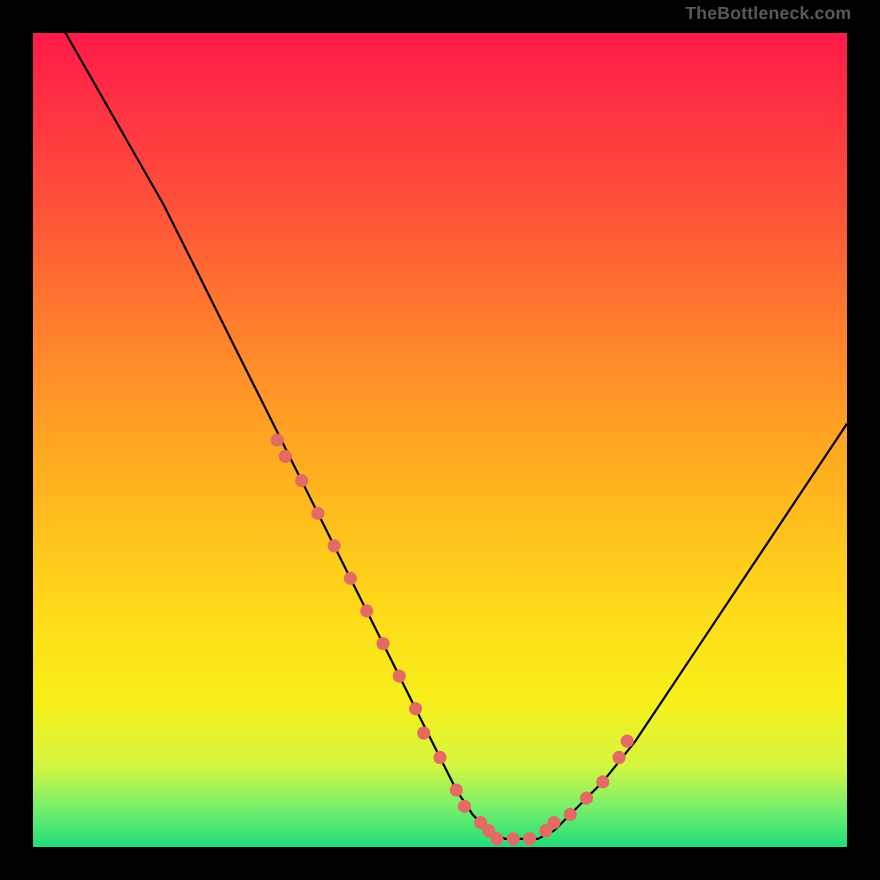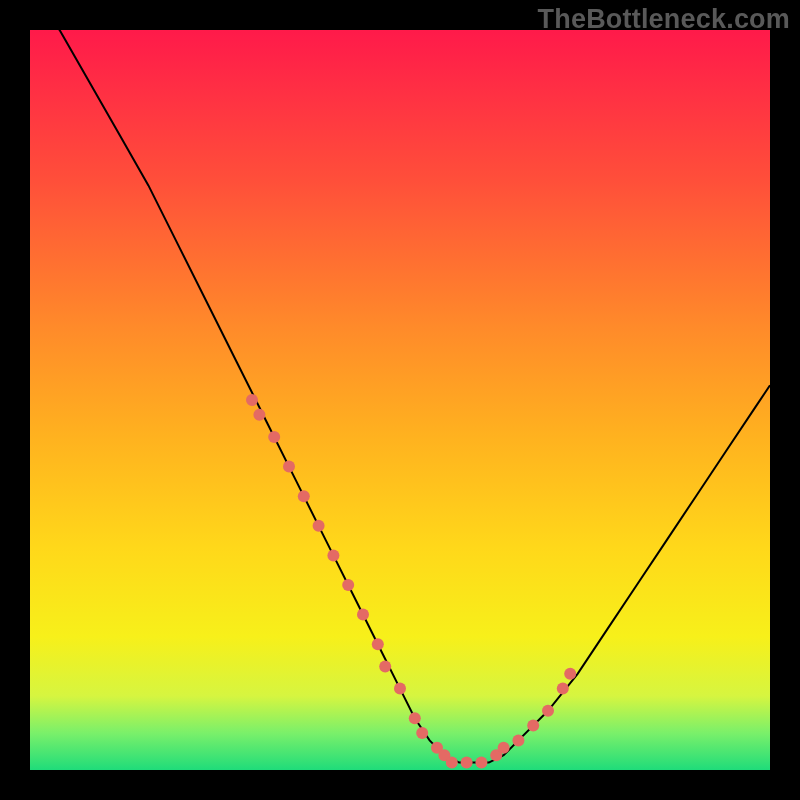--- a/index.html
+++ b/index.html
@@ -13,23 +13,23 @@
   }
   .frame {
     position: relative;
     width: 800px;
     height: 800px;
     background: #000000;
   }
   .watermark {
     position: absolute;
     top: 4px;
-    right: 10px;
+    right: 26px;
     color: #595959;
-    font-size: 27px;
+    font-size: 16px;
     font-weight: 600;
     letter-spacing: 0.2px;
     z-index: 10;
   }
   .plot-outer {
     position: absolute;
     left: 30px;
     top: 30px;
     width: 740px;
     height: 740px;

